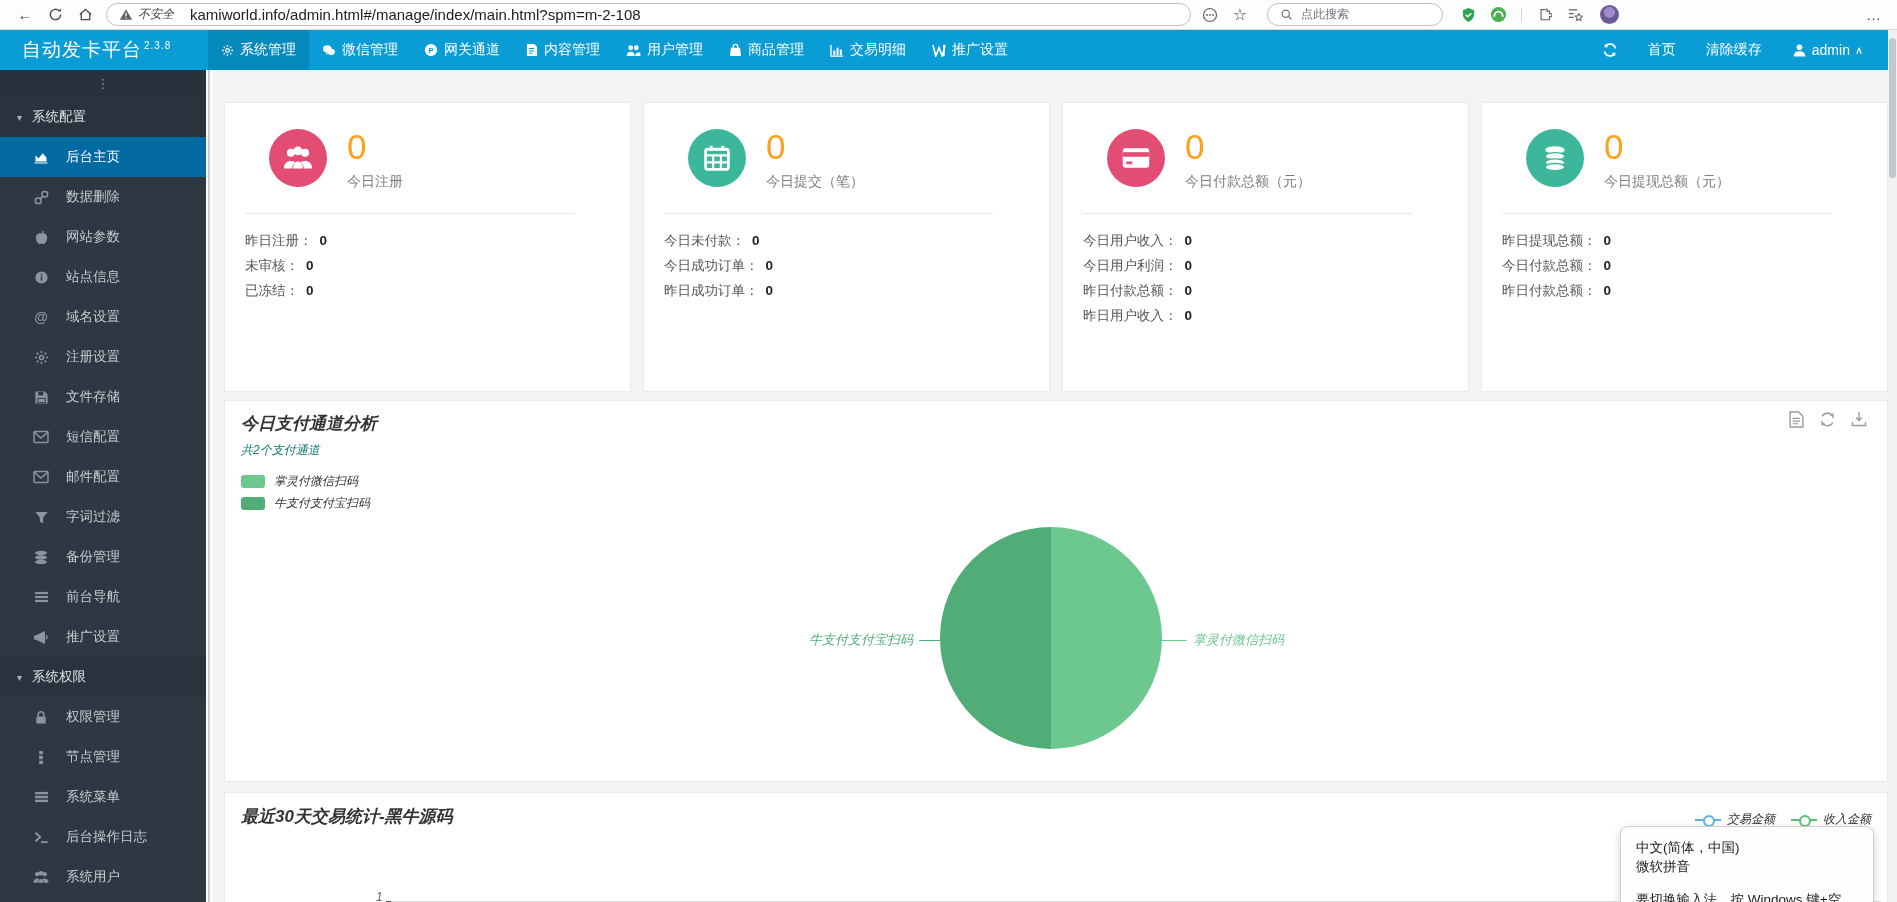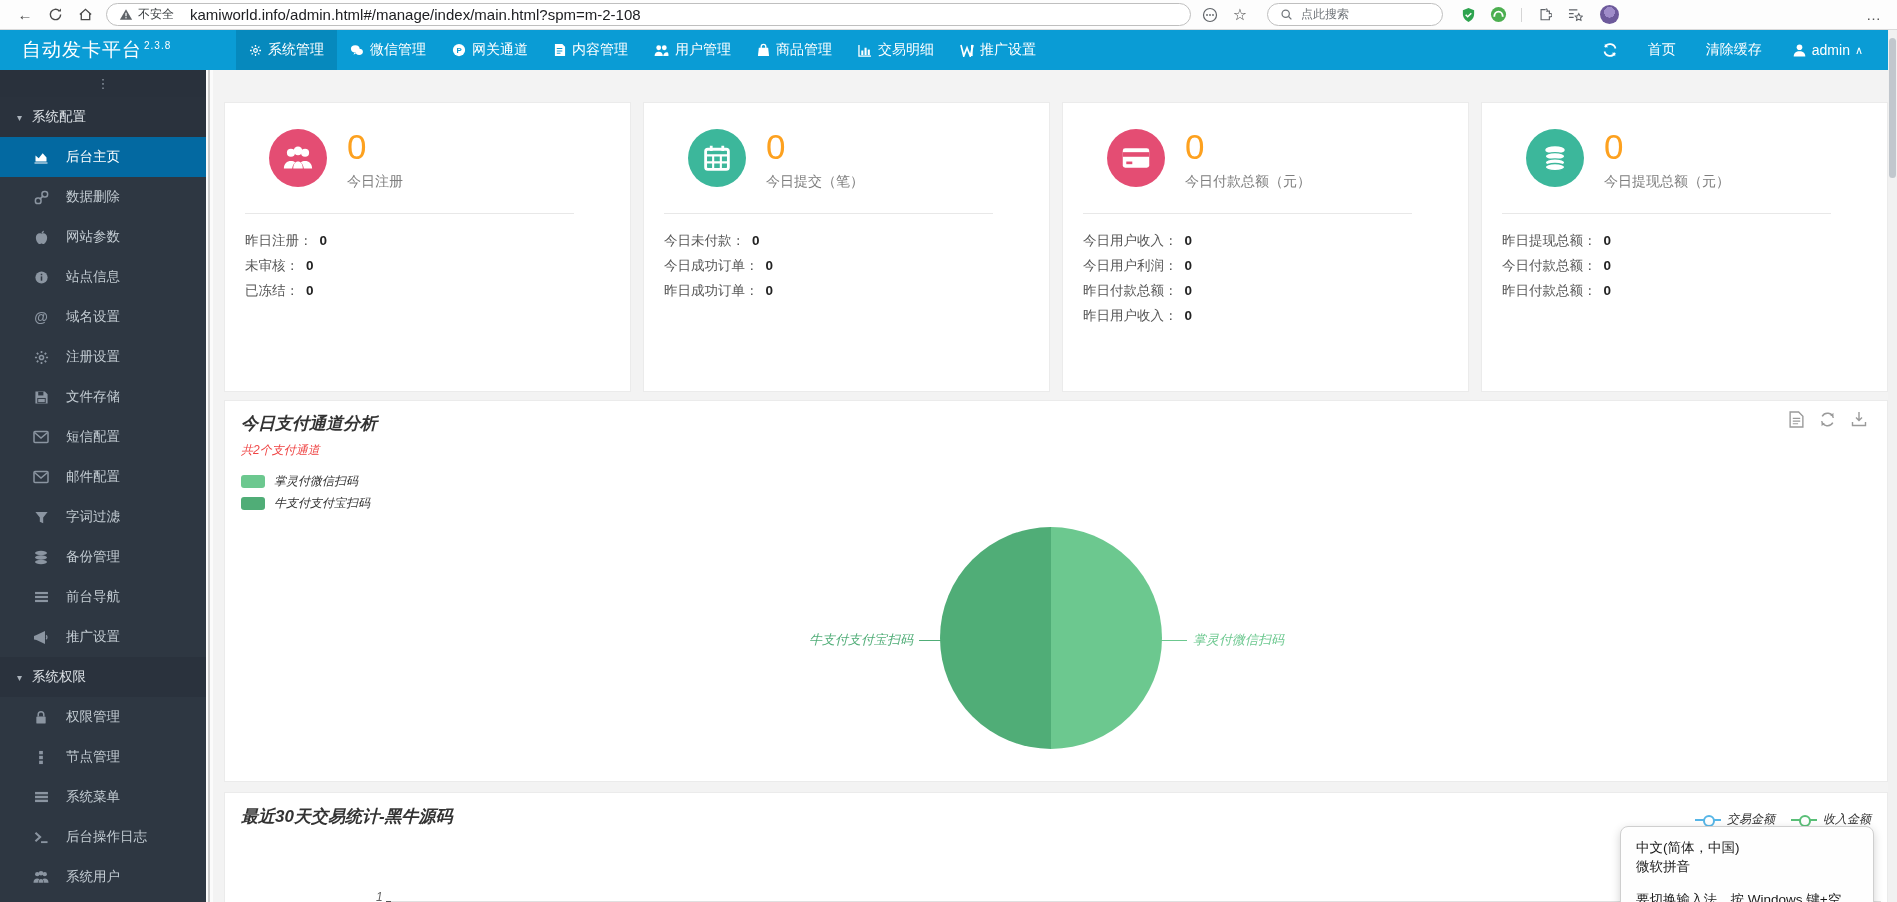--- a/index.html
+++ b/index.html
@@ -6,33 +6,33 @@
   html,body { width:1897px; height:902px; overflow:hidden;
     font-family:"Liberation Sans","DejaVu Sans",sans-serif; background:#fff; }
 
   
   .browser { height:30px; background:#fdfdfd; border-bottom:1px solid #dadada;
     display:flex; align-items:center; padding:0 10px; }
   .bicon { width:30px; text-align:center; color:#4a4a4a; font-size:15px; flex:none; cursor:pointer; }
   .pill { height:23px; border:1px solid #bfbfbf; border-radius:12px; background:#fff;
     display:flex; align-items:center; padding:0 12px; flex:none; }
   .url-pill { width:1085px; margin-left:6px; }
-  .sec-label { font-size:12px; color:#3c4043; margin-left:5px; }
+  .sec-label { font-size:12px; color:#3c4043; margin-left:5px;font-style:italic; }
   .url-text { font-size:15px; color:#202124; margin-left:16px; white-space:nowrap; overflow:hidden; }
   .search-pill { width:176px; margin-left:12px; }
   .search-text { font-size:12px; color:#70757a; margin-left:8px; }
   .ext { margin-left:10px; }
   .vsep { width:1px; height:14px; background:#d5d5d5; margin:0 8px; flex:none; }
   .avatar { width:19px; height:19px; border-radius:50%; background:#7b68a8; flex:none; margin-left:10px;
     background:radial-gradient(circle at 50% 38%, #9f8cc9 0 35%, #6d5a9b 36% 100%); }
   .more-dots { margin-left:auto; color:#555; font-size:15px; padding-right:6px; }
 
   
   .appbar { height:40px; background:#0a9cd5; display:flex; align-items:center; color:#fff; }
-  .brand { width:236px; flex:none; padding-left:22px; font-size:19px; letter-spacing:1px; }
+  .brand { width:208px; flex:none; padding-left:22px; font-size:19px; letter-spacing:1px; }
   .brand sup { font-size:10px; margin-left:2px; }
   .topmenu { display:flex; height:40px; }
   .tmi { display:flex; align-items:center; gap:6px; padding:0 13px; font-size:14px; cursor:pointer; }
   .tmi.active { background:#0689bd; }
   .tmi svg { flex:none; }
   .appbar-right { margin-left:auto; display:flex; align-items:center; gap:30px; padding-right:34px; font-size:14px; }
   .ar-item { display:flex; align-items:center; gap:5px; cursor:pointer; }
 
   
   .layout { display:flex; height:832px; }
@@ -63,21 +63,21 @@
   .divider { border-top:1px solid #e8e8e8; margin:22px 36px 0 0; }
   .stat-rows { margin-top:14px; }
   .stat-row { font-size:13.5px; color:#555; line-height:25px; }
   .stat-row b { color:#222; margin-left:7px; }
 
   
   .panel { background:#fff; border:1px solid #ebebeb; position:relative;font-style:italic; }
   .pie-panel { margin-top:8px; height:382px; }
   .panel-head { padding:11px 16px 0; }
   .ptitle { font-size:17px; font-weight:bold; color:#333; }
-  .psub { font-size:12px; color:#ef4444; margin-top:7px; }
+  .psub { font-size:12px; color:#0f766e; margin-top:7px; }
   .pleg { margin-top:11px; }
   .pleg-item { display:flex; align-items:center; gap:9px; height:22px; cursor:pointer; }
   .swatch { width:24px; height:13px; border-radius:3px; }
   .pleg-label { font-size:12px; color:#333; }
   .toolbox { position:absolute; top:10px; right:20px; display:flex; gap:15px; color:#9a9a9a; }
   .toolbox span { cursor:pointer; }
   .pie { position:absolute; left:715px; top:126px; width:222px; height:222px; border-radius:50%;
     background:conic-gradient(#6cc88f 0 180deg, #50ad77 180deg 360deg); }
   .pie-label { position:absolute; display:flex; align-items:center; gap:6px; font-size:13px; top:230px; }
   .pie-label .lead { width:26px; height:1px; }

